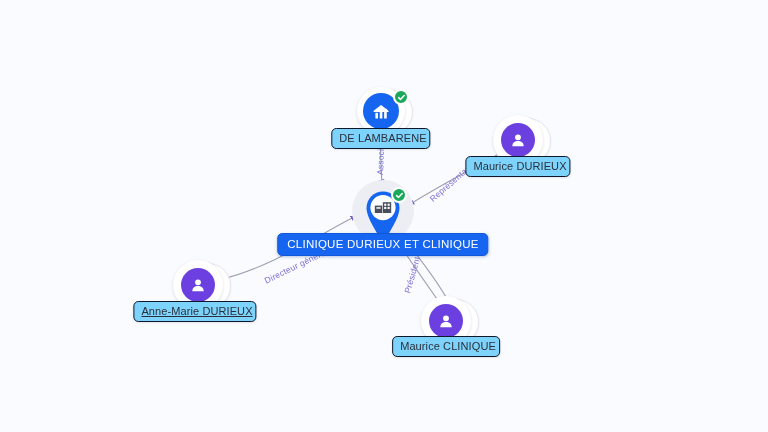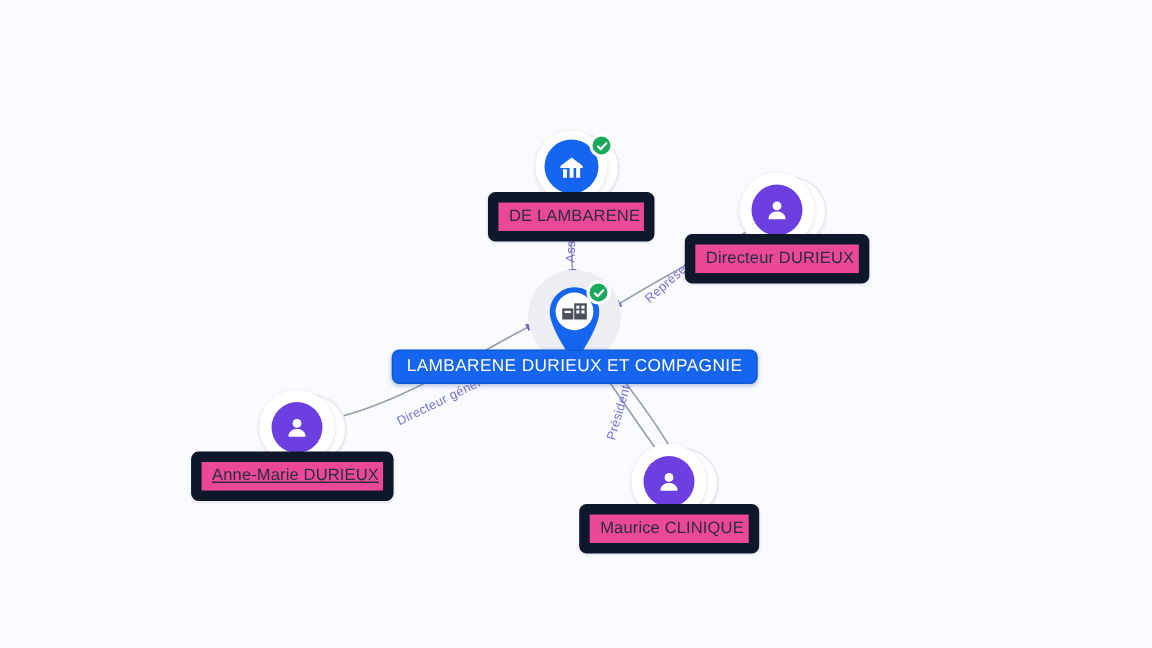--- a/index.html
+++ b/index.html
@@ -115,22 +115,22 @@
   .badge svg { display: block; }
 
   
   .label {
     position: absolute;
     transform: translateX(-50%);
     white-space: nowrap;
     box-sizing: border-box;
   }
   .label-plain {
-    background: #ec4899;
-    border: 7px solid #0f172a;
+    background: #7dd3fc;
+    border: 1px solid #0f172a;
     border-radius: 5px;
     padding: 3px 3px 4px 7px;
     font-size: 11px;
     color: #2a2f3a;
     box-shadow: 0 1px 2px rgba(35,45,80,0.10);
     letter-spacing: 0.1px;
   }
   .label-primary {
     background: #1565f0;
     border: 1px solid #1158d8;
@@ -214,21 +214,21 @@
     <div class="node-stack s1"></div>
     <div class="avatar">
       <div class="avatar-inner">
         <svg width="18" height="18" viewBox="0 0 24 24">
           <circle cx="12" cy="8.4" r="3.9" fill="#ffffff"></circle>
           <path d="M4.4 20.2 C4.4 15.6 8.0 13.4 12 13.4 C16 13.4 19.6 15.6 19.6 20.2 Z" fill="#ffffff"></path>
         </svg>
       </div>
     </div>
   </div>
-  <div class="label label-plain" style="left:518px; top:156px;">Directeur DURIEUX</div>
+  <div class="label label-plain" style="left:518px; top:156px;">Maurice DURIEUX</div>
 
   <div class="node person" style="left:198px; top:285px;">
     <div class="node-stack s3"></div>
     <div class="node-stack s2"></div>
     <div class="node-stack s1"></div>
     <div class="avatar">
       <div class="avatar-inner">
         <svg width="18" height="18" viewBox="0 0 24 24">
           <circle cx="12" cy="8.4" r="3.9" fill="#ffffff"></circle>
           <path d="M4.4 20.2 C4.4 15.6 8.0 13.4 12 13.4 C16 13.4 19.6 15.6 19.6 20.2 Z" fill="#ffffff"></path>
@@ -270,15 +270,15 @@
           <rect x="-6.6" y="-0.4" width="4.2" height="1.5" fill="#ffffff"></rect>
         </g>
       </svg>
     </div>
     <div class="badge" style="left:8px; top:-24px;">
       <svg width="9" height="9" viewBox="0 0 12 12">
         <path d="M2.2 6.2 L4.6 8.6 L9.6 3.4" fill="none" stroke="#ffffff" stroke-width="2" stroke-linecap="round" stroke-linejoin="round"></path>
       </svg>
     </div>
   </div>
-  <div class="label label-primary" style="left:383px; top:233px;">LAMBARENE DURIEUX ET COMPAGNIE</div>
+  <div class="label label-primary" style="left:383px; top:233px;">CLINIQUE DURIEUX ET CLINIQUE</div>
 
 </div>
 
 </body></html>

